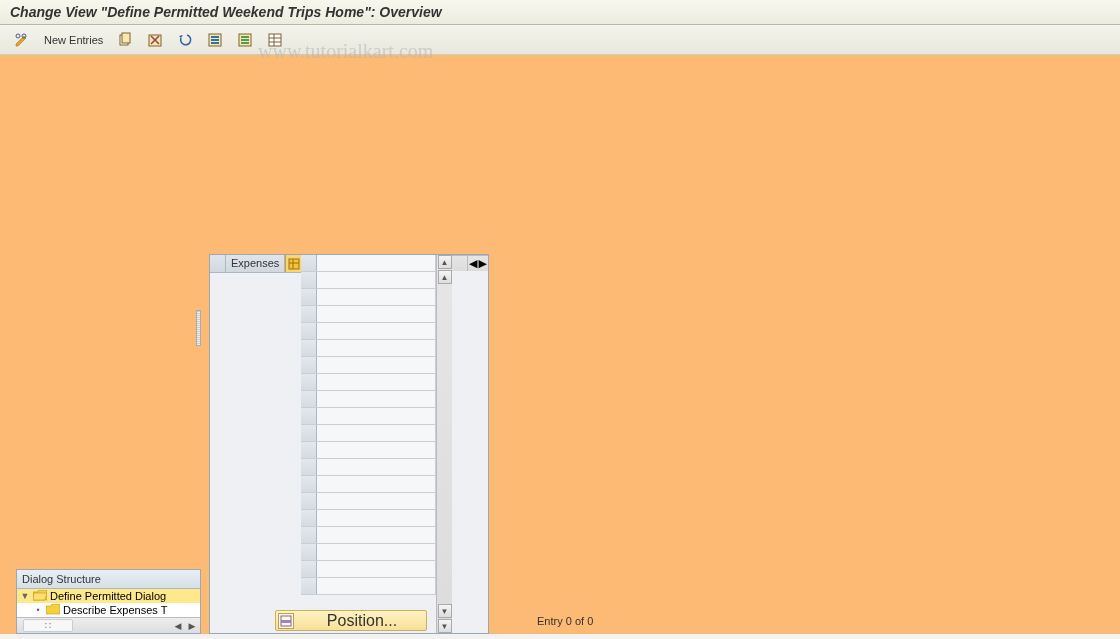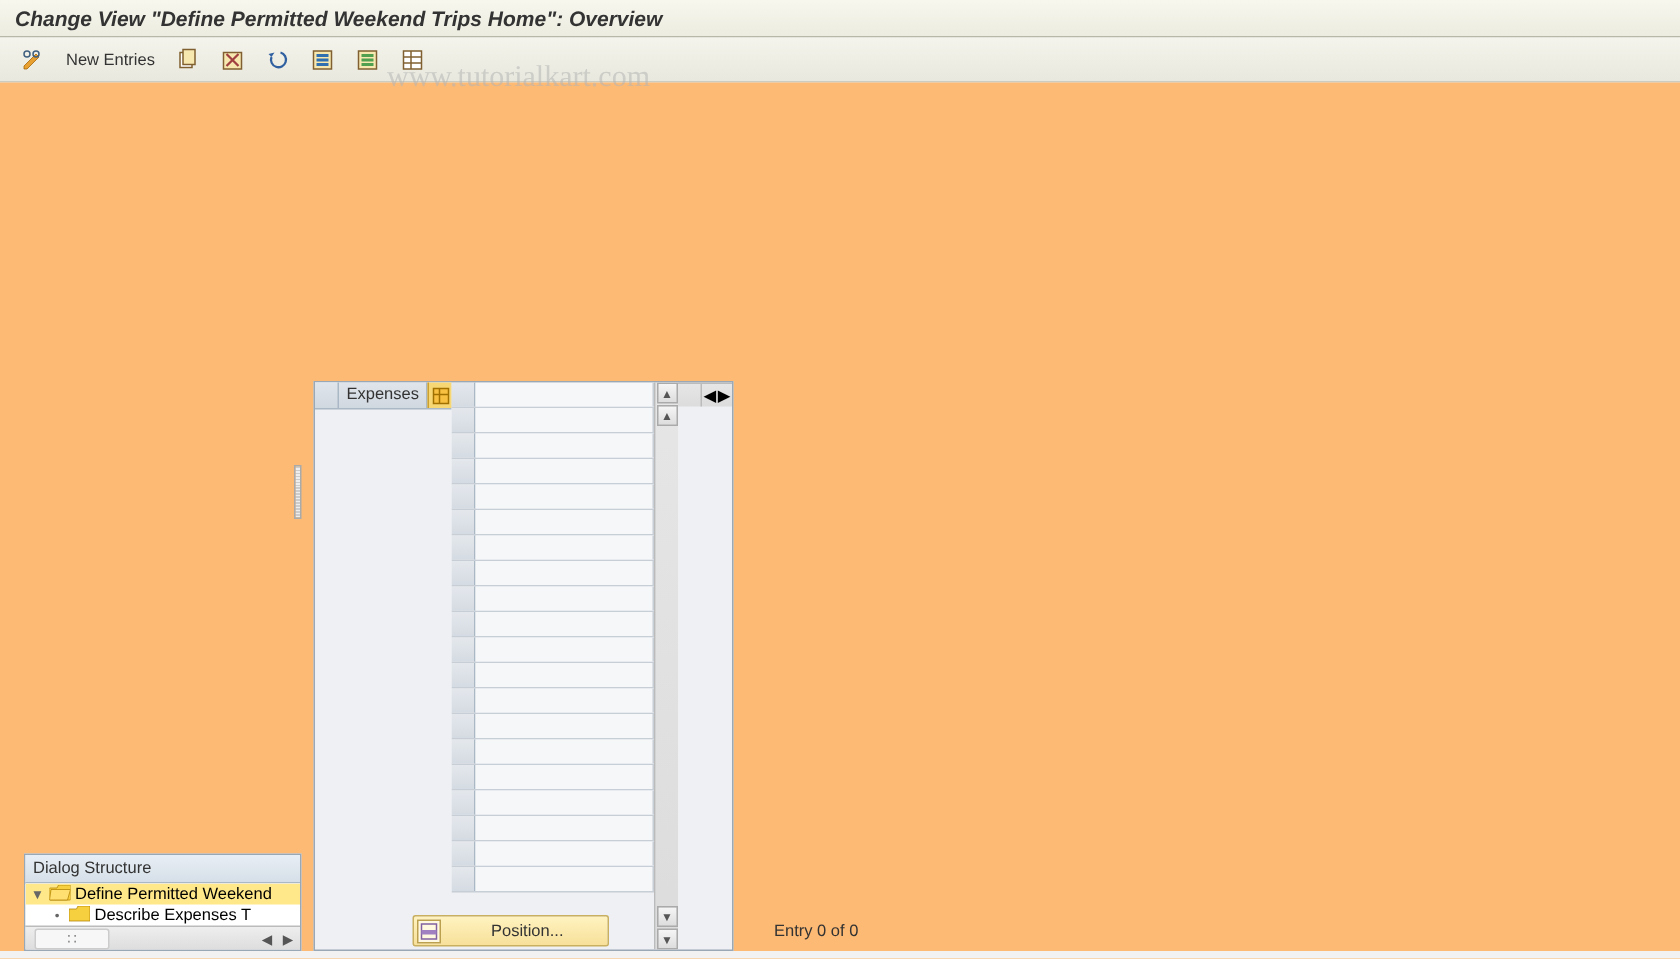--- a/index.html
+++ b/index.html
@@ -40,21 +40,21 @@
     .row-cell { flex: 1; background: #f5f7f9; border-right: 1px solid #c7ced6; }
     .vscroll { width: 16px; background: linear-gradient(#e6e6e6, #dcdcdc); border-left: 1px solid #bbb; display: flex; flex-direction: column; }
     .vscroll .arrow, .hscroll .arrow { background: linear-gradient(#f5f5f5,#ddd); border: 1px solid #aaa; width: 14px; height: 14px; font-size: 8px; display: flex; align-items: center; justify-content: center; color: #555; margin: 0 auto; cursor: pointer; }
     .vscroll .track { flex: 1; }
     .hscroll-row { display: flex; height: 16px; background: linear-gradient(#e6e6e6,#dcdcdc); border-top: 1px solid #bbb; }
     .hscroll-row .spacer { width: 16px; border-right: 1px solid #bbb; }
     .hscroll-row .track { flex: 1; background: #eee; }
     .hscroll-arrows { display: flex; gap: 1px; padding: 1px; }
     
     .footer-row { position: absolute; bottom: 8px; left: 275px; display: flex; align-items: center; gap: 110px; }
-    .position-btn { display: flex; align-items: center; background: linear-gradient(#fff3c0, #f7e09a); border: 1px solid #c9b060; border-radius: 2px; padding: 2px 2px 2px 2px; width: 131px; height: 21px; cursor: pointer; font-size: 11px; color: #333; }
+    .position-btn { display: flex; align-items: center; background: linear-gradient(#fff3c0, #f7e09a); border: 1px solid #c9b060; border-radius: 2px; padding: 2px 2px 2px 2px; width: 152px; height: 21px; cursor: pointer; font-size: 16px; color: #333; }
     .position-btn .icon-box { width: 16px; height: 16px; border: 1px solid #bba050; background: #fff8e0; margin-right: 6px; display: flex; align-items: center; justify-content: center; }
     .position-btn .label { flex: 1; text-align: center; }
     .entry-text { font-size: 11px; color: #333; }
     
     .handle { position: absolute; left: 196px; top: 310px; width: 5px; height: 36px; background: repeating-linear-gradient(#ccc, #ccc 1px, #eee 1px, #eee 2px); border: 1px solid #aaa; cursor: col-resize; }
   </style>
 </head>
 <body>
 
 <div class="title-bar">Change View "Define Permitted Weekend Trips Home": Overview</div>
@@ -121,21 +121,21 @@
     <div class="ds-header">Dialog Structure</div>
     <div class="ds-tree">
       <div class="tree-item selected">
         <span class="expand">▼</span>
         <span class="folder-icon">
           <svg viewBox="0 0 14 12">
               <path d="M0 2 L5 2 L6 0 L14 0 L14 10 L0 10 Z" fill="#f7d040" stroke="#b08000" stroke-width="0.5"></path>
               <path d="M1 3 L14 3 L12 10 L0 10 Z" fill="#ffe070" stroke="#b08000" stroke-width="0.5"></path>
             </svg>
         </span>
-        <span>Define Permitted Weekend</span>
+        <span>Define Permitted Dialog</span>
       </div>
       <div class="tree-item" style="padding-left: 16px;">
         <span class="expand">•</span>
         <span class="folder-icon">
           <svg viewBox="0 0 14 12">
               <path d="M0 2 L5 2 L6 0 L14 0 L14 10 L0 10 Z" fill="#f7d040" stroke="#b08000" stroke-width="0.5"></path>
             </svg>
         </span>
         <span>Describe Expenses T</span>
       </div>

